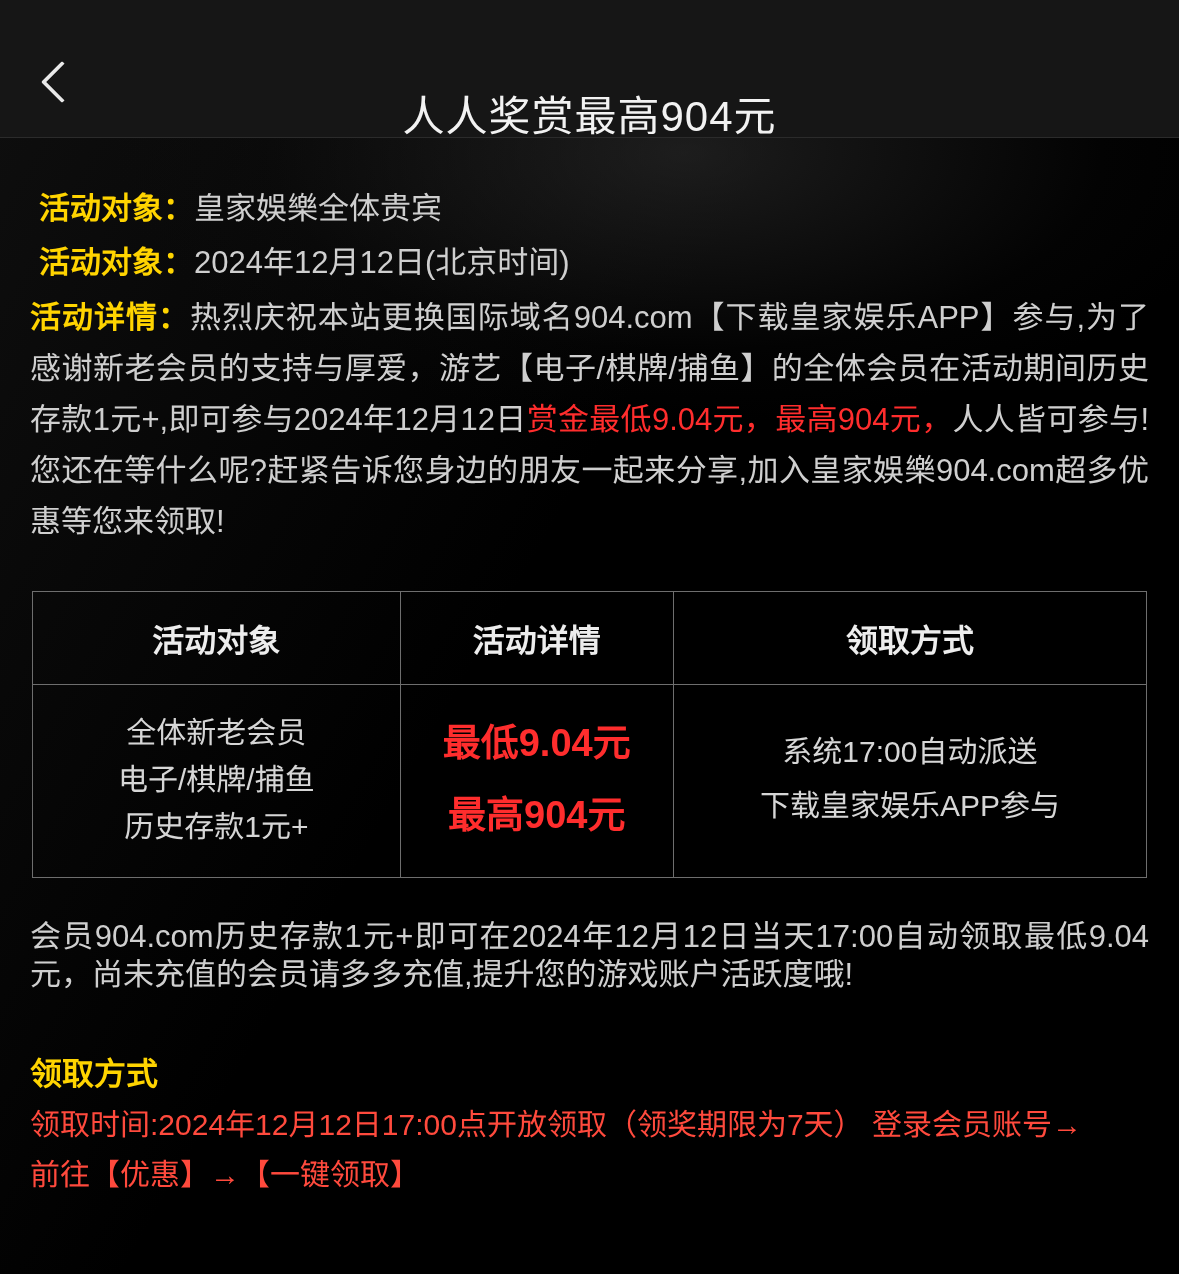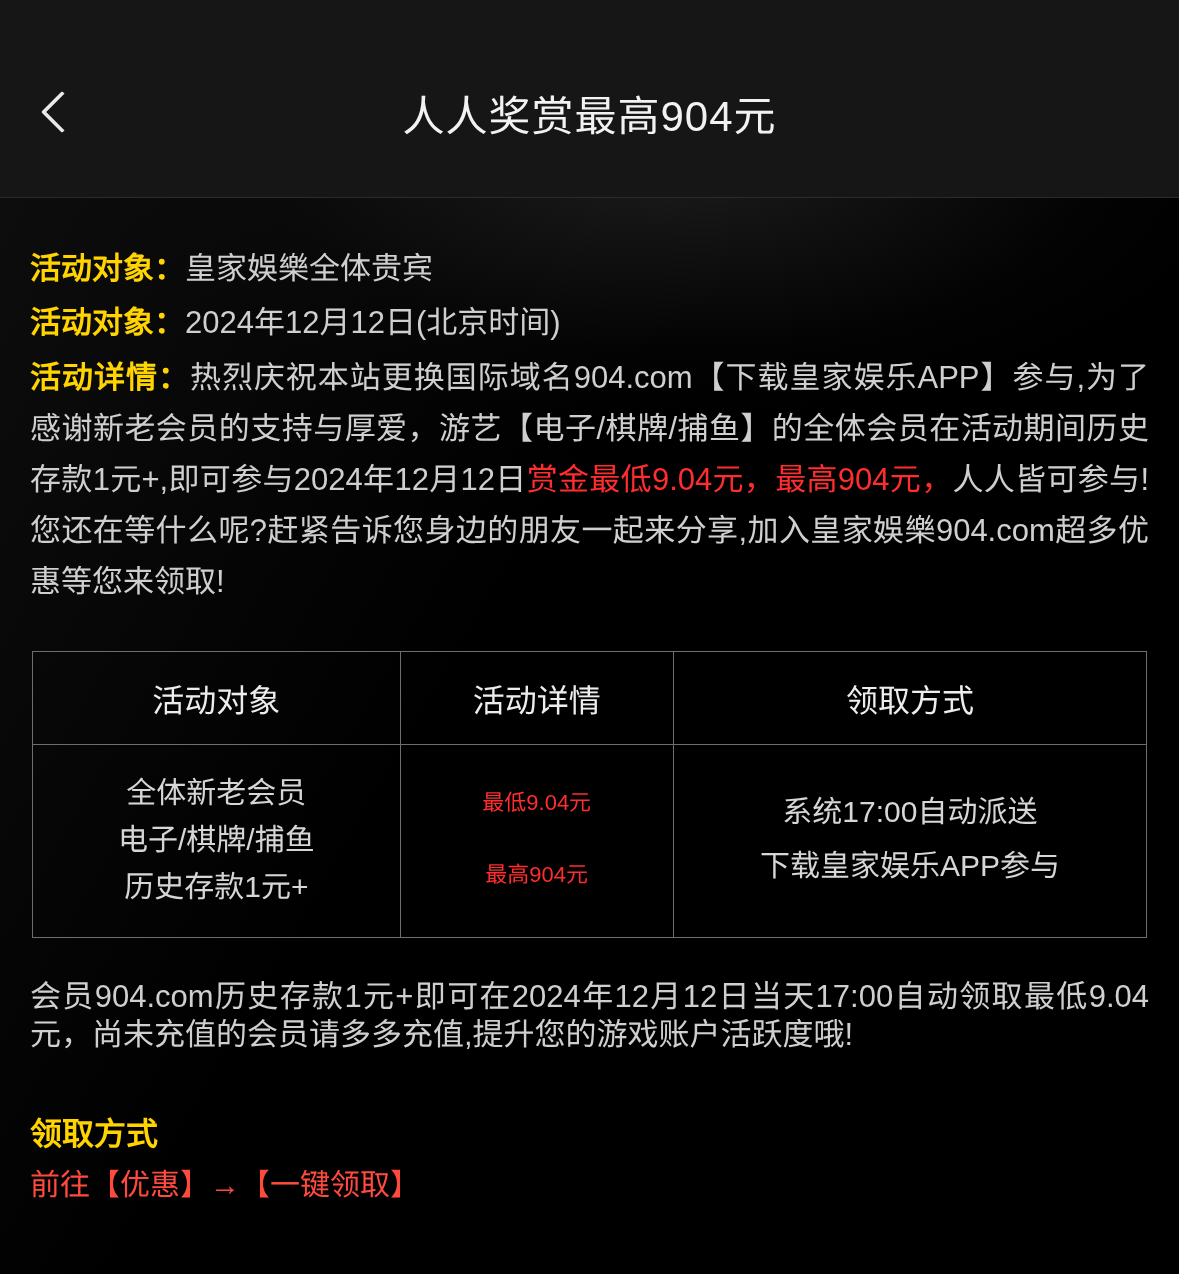--- a/index.html
+++ b/index.html
@@ -20,21 +20,21 @@
     min-height: 1274px;
     background:
       radial-gradient(ellipse 760px 360px at 58% 12%, rgba(52,52,52,0.55) 0%, rgba(20,20,20,0.15) 55%, rgba(0,0,0,0) 75%),
       linear-gradient(120deg, rgba(60,60,60,0.25) 0%, rgba(0,0,0,0) 45%),
       #000;
     overflow: hidden;
   }
   
   .topbar {
     position: relative;
-    height: 198px;
+    height: 138px;
     background: #161616;
     border-bottom: 1px solid #2b2b2b;
     display: flex;
     align-items: center;
     box-sizing: border-box;
     padding: 10px 30px;
   }
   .back-btn {
     width: 64px;
     height: 64px;
@@ -68,21 +68,21 @@
   
   .content {
     position: relative;
     padding: 46px 30px 40px 30px;
     box-sizing: border-box;
   }
   .info-line {
     font-size: 31px;
     line-height: 50px;
     color: #cfcfcf;
-    margin: 0 0 4px 0;
+    margin: 0 0 4px 9px;
   }
   .label-y {
     color: #ffd400;
     font-weight: 700;
   }
   .detail {
     font-size: 31px;
     line-height: 51px;
     color: #cfcfcf;
     margin: 0;
@@ -100,41 +100,41 @@
     border: 1px solid #6e6e6e;
     table-layout: fixed;
   }
   table.promo td, table.promo th {
     border: 1px solid #6e6e6e;
     text-align: center;
     vertical-align: middle;
   }
   table.promo th {
     font-size: 32px;
-    font-weight: 400;
+    font-weight: 700;
     color: #ededed;
     height: 92px;
     padding: 0;
   }
   table.promo td {
     padding: 22px 8px 26px 8px;
   }
   .col1 { width: 33%; }
   .col2 { width: 24.5%; }
   .col3 { width: 42.5%; }
   .cell-line {
     font-size: 30px;
     line-height: 47px;
     color: #d6d6d6;
   }
   .amt {
-    font-size: 22px;
+    font-size: 38px;
     line-height: 72px;
     color: #ff2d2d;
-    font-weight: 400;
+    font-weight: 700;
   }
   .cell-line.sys { line-height: 54px; }
   
   .note {
     margin: 40px 0 0 0;
     font-size: 31px;
     line-height: 38px;
     color: #cfcfcf;
     text-align: justify;
   }
@@ -201,16 +201,17 @@
             <div class="cell-line sys">系统17:00自动派送</div>
             <div class="cell-line sys">下载皇家娱乐APP参与</div>
           </td>
         </tr>
       </tbody>
     </table>
 
     <p class="note">会员904.com历史存款1元+即可在2024年12月12日当天17:00自动领取最低9.04元，尚未充值的会员请多多充值,提升您的游戏账户活跃度哦!</p>
 
     <p class="claim-title">领取方式</p>
+    <p class="claim-body">领取时间:2024年12月12日17:00点开放领取（领奖期限为7天） 登录会员账号→</p>
     <p class="claim-body">前往【优惠】→【一键领取】</p>
 
   </div>
 </div>
 
 </body></html>

